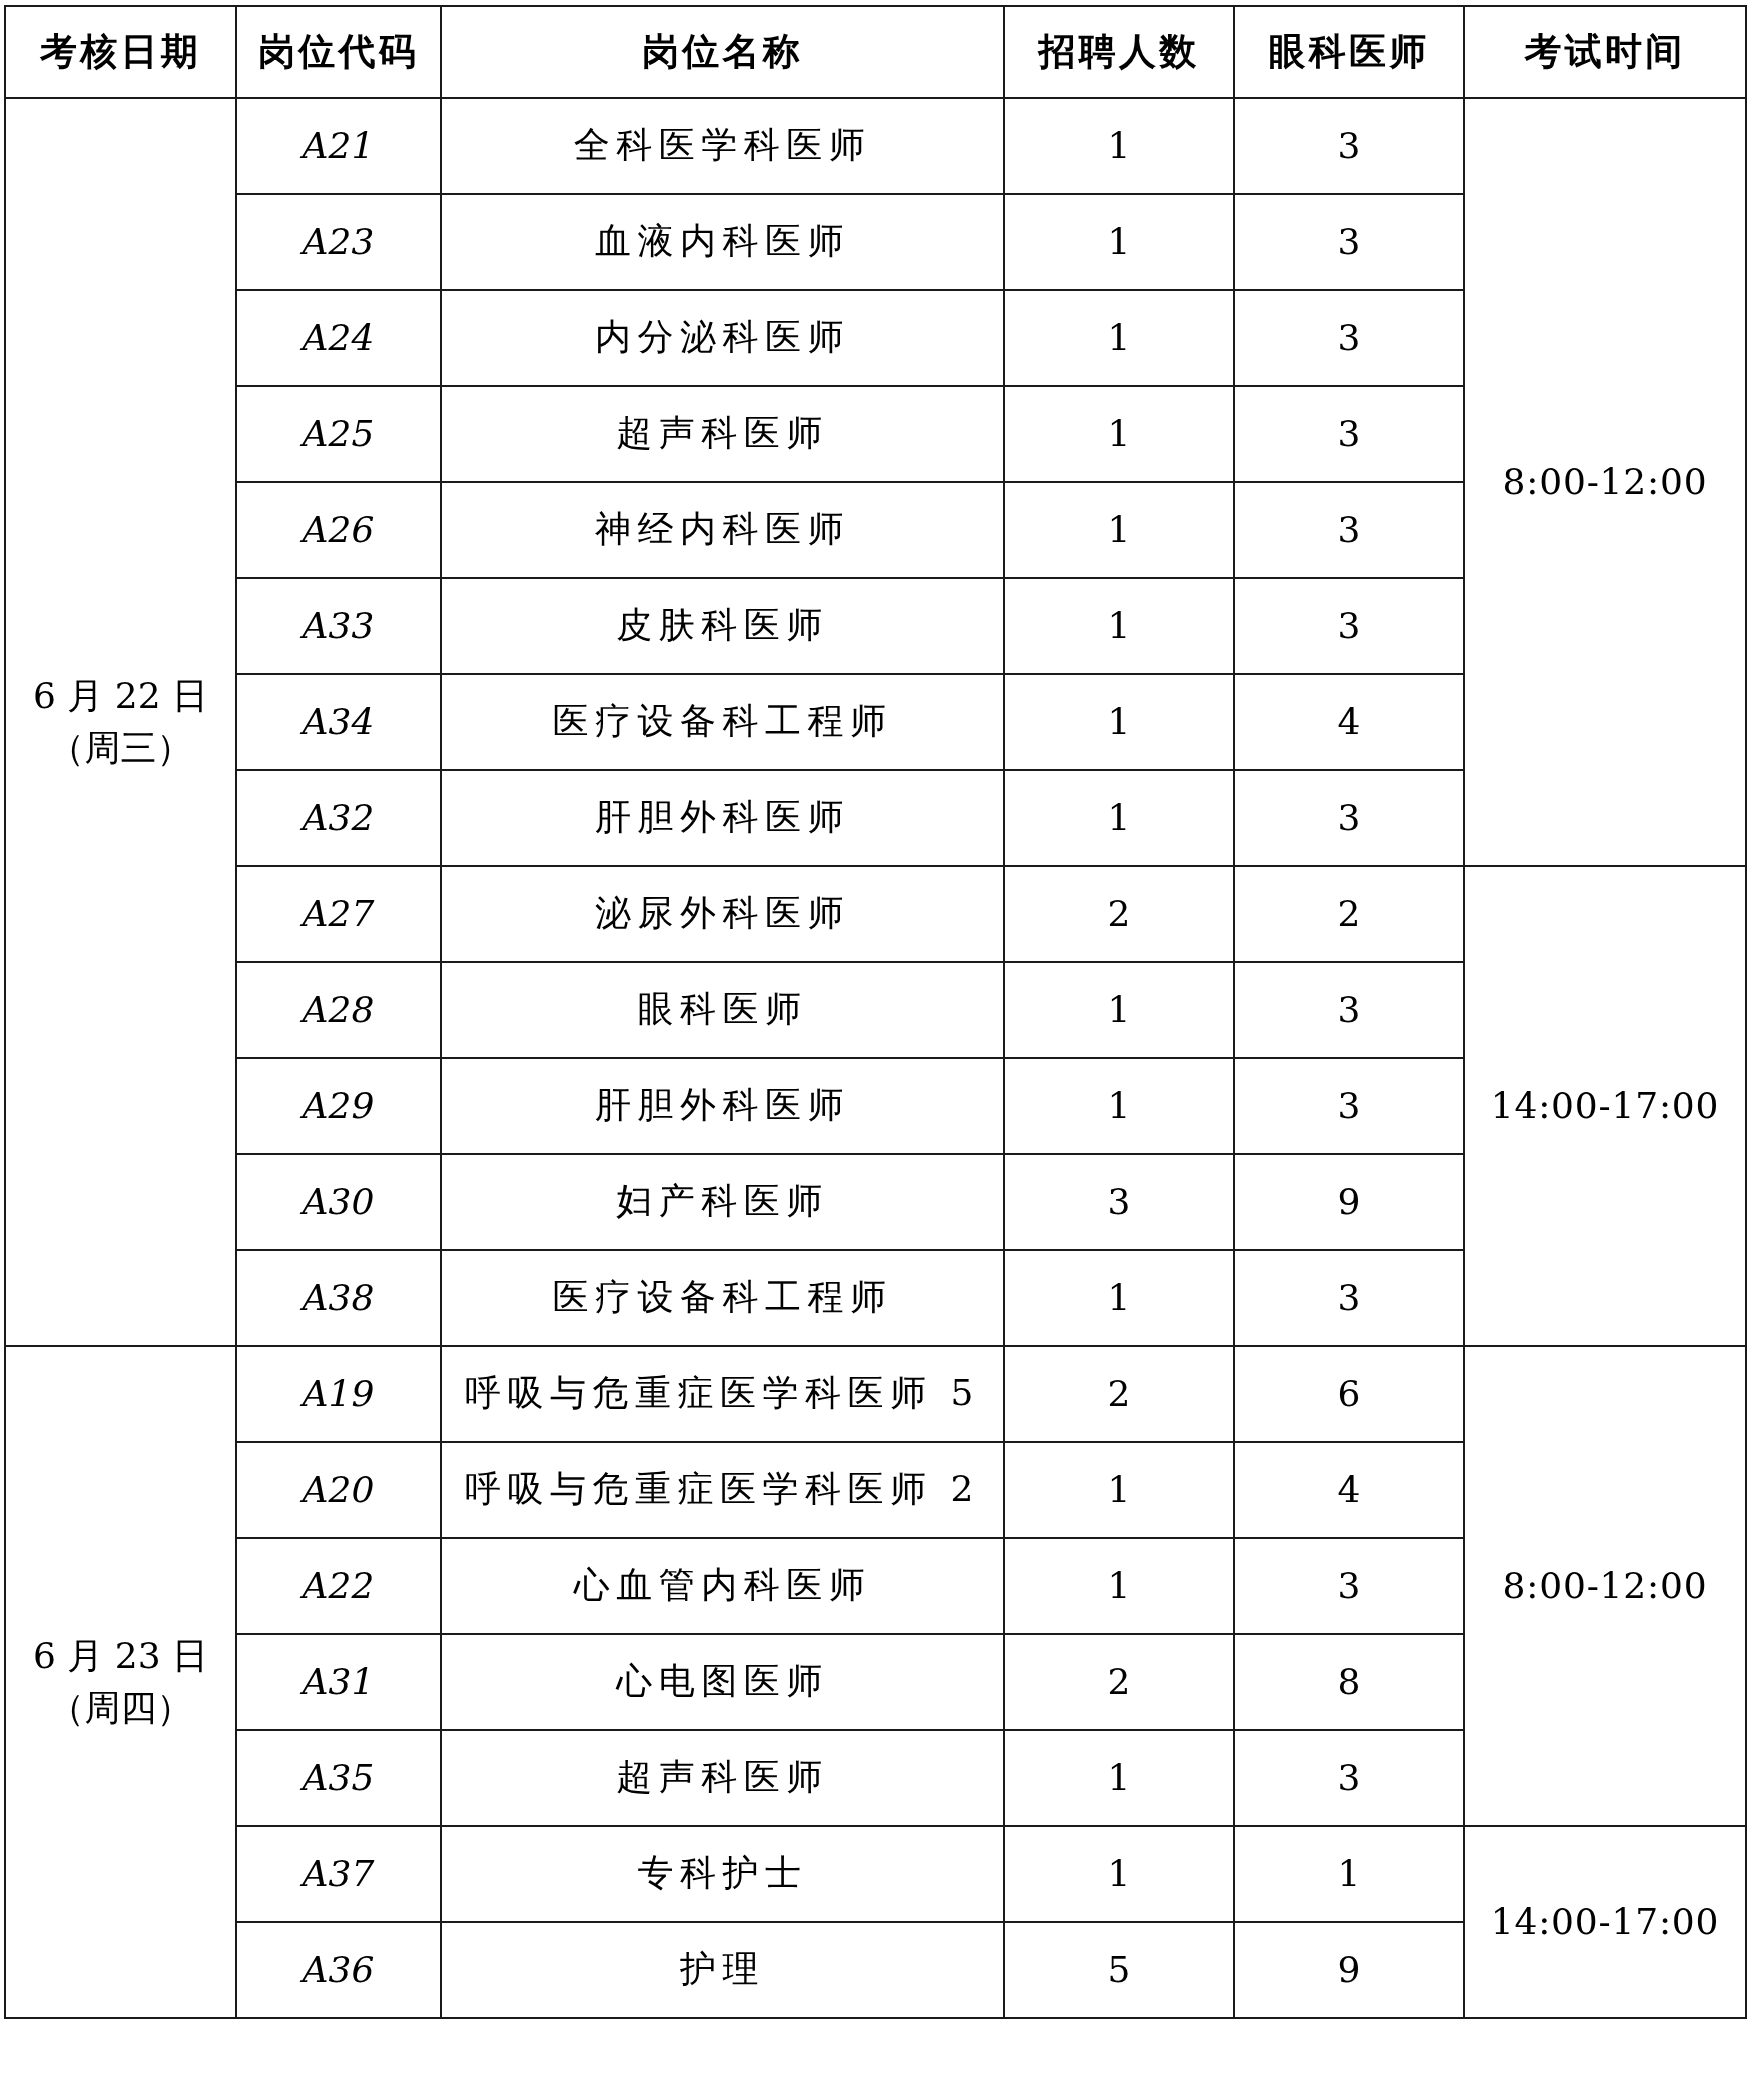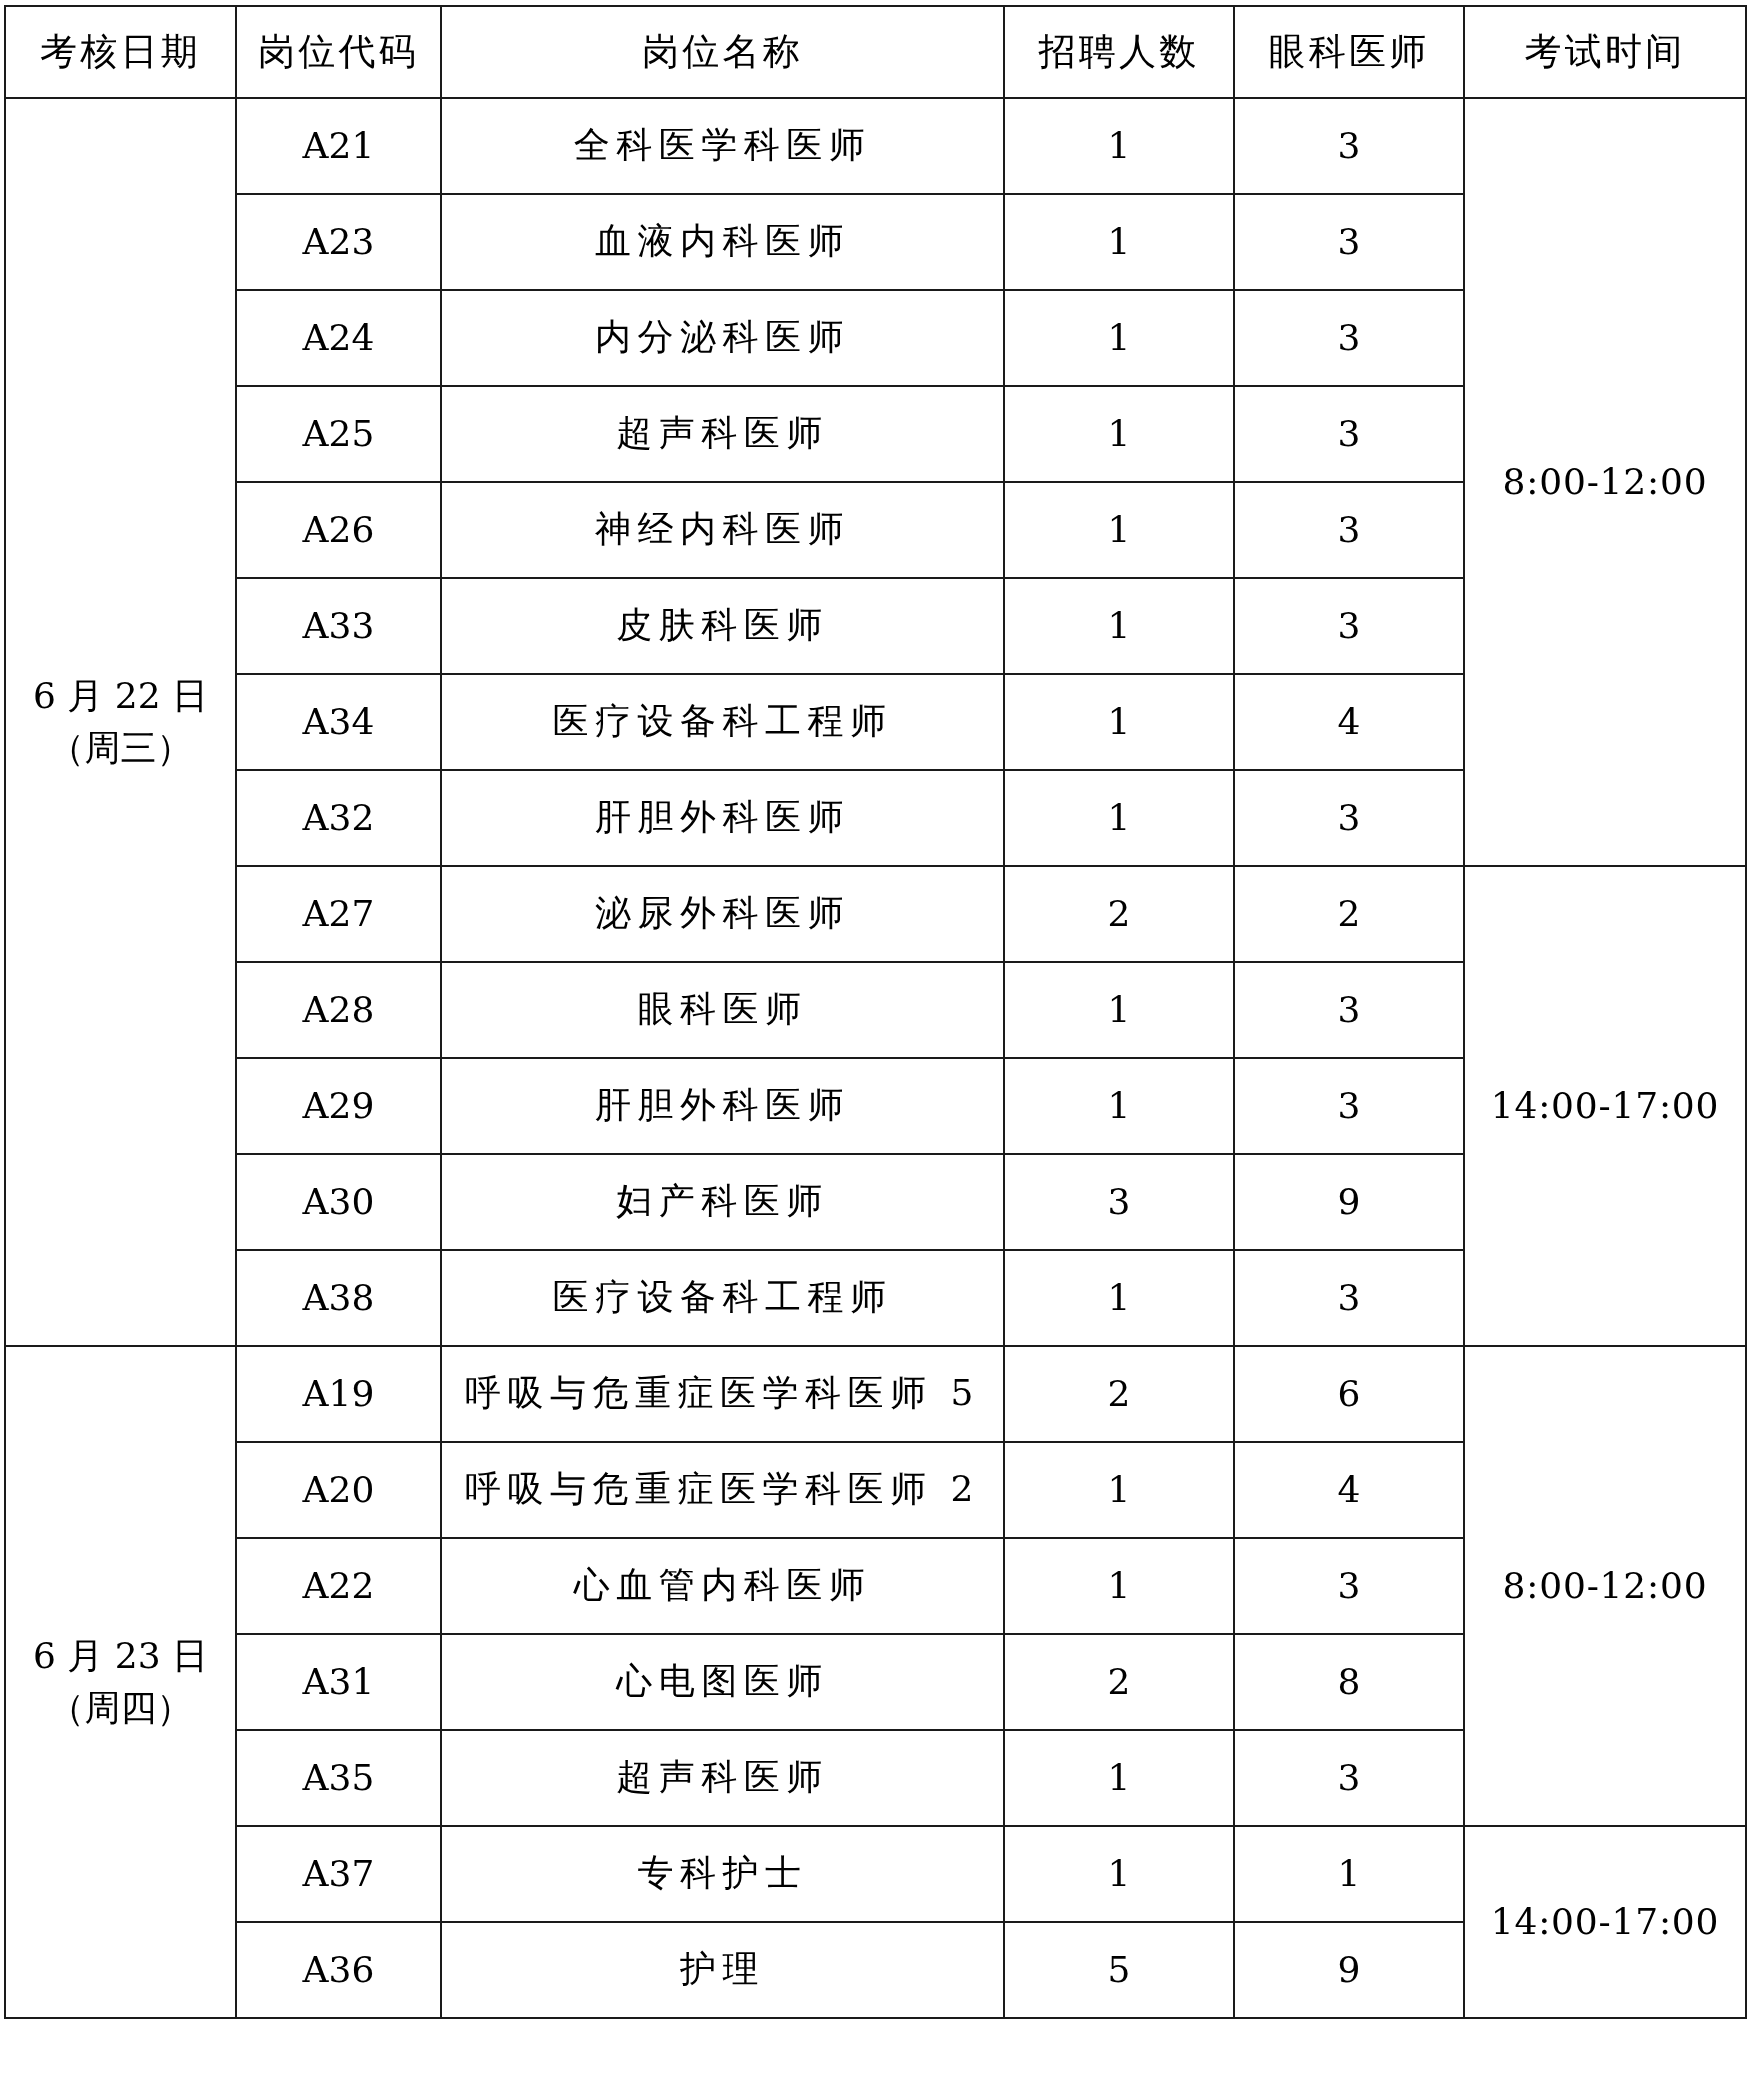--- a/index.html
+++ b/index.html
@@ -26,33 +26,34 @@
       border: 2.4px solid #1a1a1a;
       text-align: center;
       vertical-align: middle;
       padding: 0;
       overflow: hidden;
       white-space: nowrap;
     }
     table.schedule th {
       height: 90px;
       font-family: "DejaVu Sans", sans-serif;
-      font-weight: normal;
+      font-weight: bold;
       font-size: 37px;
       letter-spacing: 3.2px;
     }
     table.schedule td {
       height: 94px;
       font-family: "DejaVu Serif", "Liberation Serif", serif;
       font-weight: normal;
       font-size: 36px;
     }
     td.code-cell {
       font-family: "Liberation Serif", serif;
       font-size: 37px;
+      font-style: italic;
     }
     td.name-cell {
       letter-spacing: 6.5px;
       font-family: "DejaVu Sans", sans-serif;
       font-weight: 300;
       font-size: 36px;
     }
     td.num-cell {
       font-family: "Liberation Serif", serif;
       font-size: 39px;

